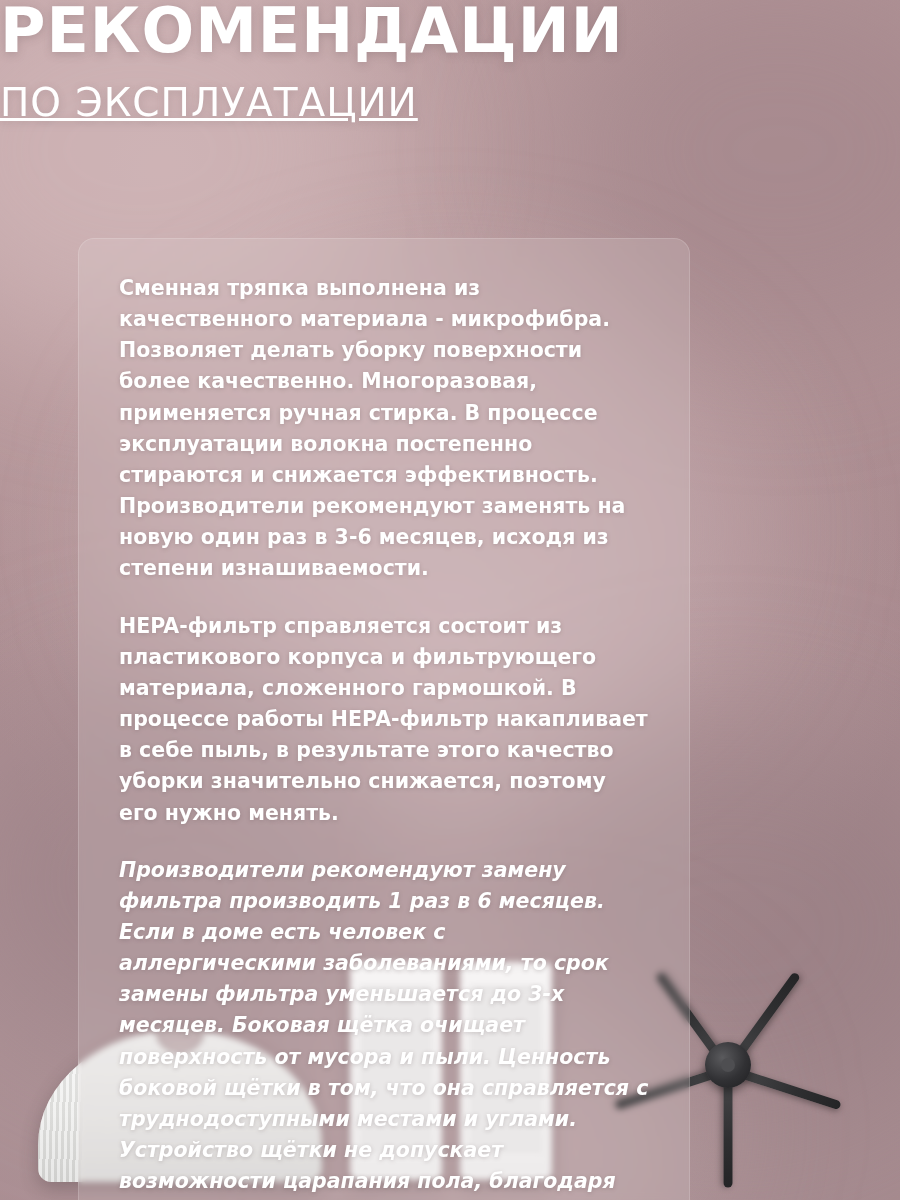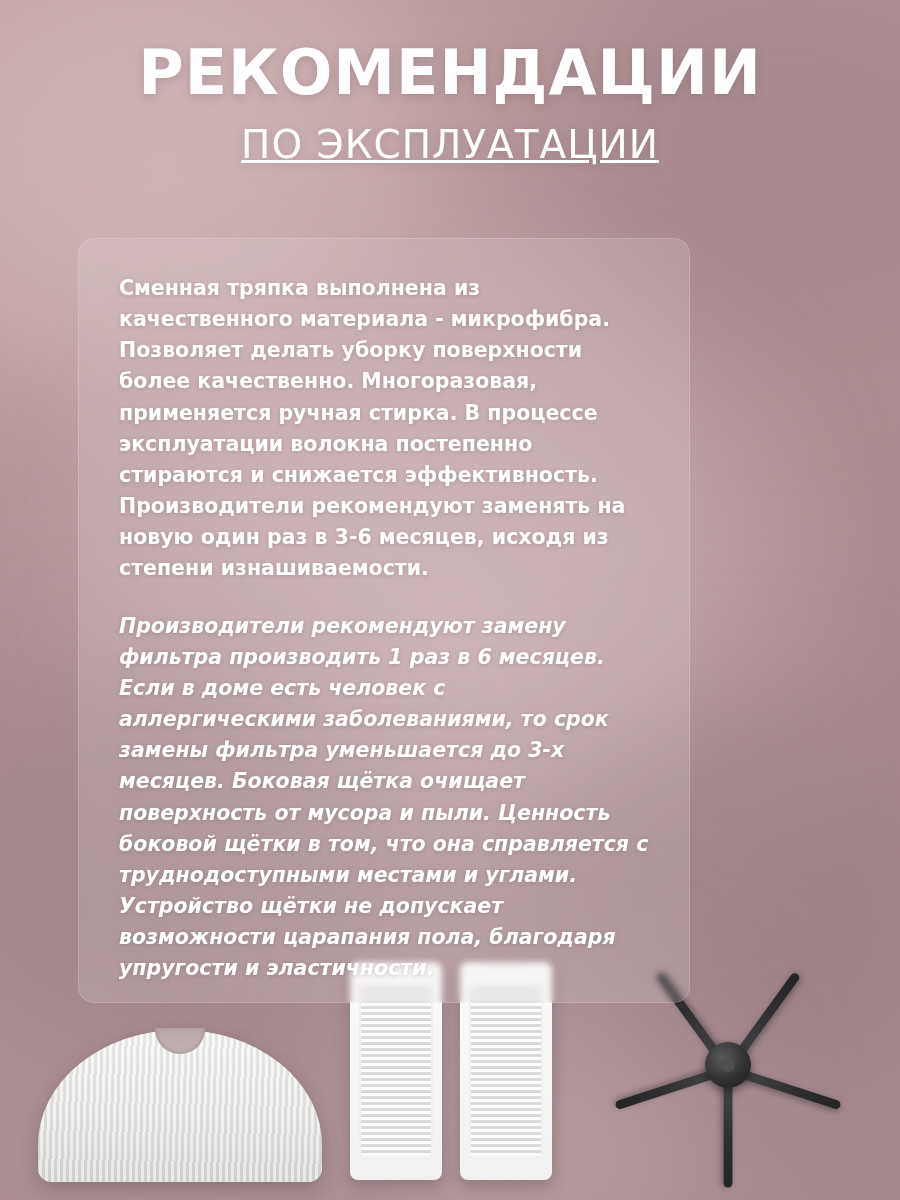--- a/index.html
+++ b/index.html
@@ -37,22 +37,21 @@
   .blob.b1 { width: 520px; height: 420px; left: -120px; top: -60px;  background: rgba(215,190,192,0.55); }
   .blob.b2 { width: 460px; height: 380px; right: -110px; top: -40px; background: rgba(160,131,136,0.55); }
   .blob.b3 { width: 600px; height: 460px; left: 150px;  top: 300px;  background: rgba(206,181,184,0.40); }
   .blob.b4 { width: 480px; height: 400px; left: -60px;  bottom: 120px; background: rgba(150,123,129,0.50); }
   .blob.b5 { width: 520px; height: 420px; right: -90px; bottom: 60px;  background: rgba(146,120,126,0.50); }
   .blob.b6 { width: 360px; height: 300px; left: 360px;  bottom: -80px; background: rgba(198,172,176,0.45); }
 
   
   .header {
     position: relative;
-    padding-top: 42px;
-    text-align: center;
+    text-align: left;
     z-index: 3;
   }
   .title {
     font-family: "DejaVu Sans", sans-serif;
     font-weight: 700;
     font-size: 62px;
     letter-spacing: 1px;
     line-height: 1.0;
     color: #ffffff;
     text-shadow: 0 2px 10px rgba(90,70,74,0.25);
@@ -230,20 +229,21 @@
   <div class="blob b5"></div>
   <div class="blob b6"></div>
 
   <div class="header">
     <h1 class="title">РЕКОМЕНДАЦИИ</h1>
     <div class="subtitle">ПО ЭКСПЛУАТАЦИИ</div>
   </div>
 
   <div class="card">
     <p>Сменная тряпка выполнена из качественного материала - микрофибра. Позволяет делать уборку поверхности более качественно. Многоразовая, применяется ручная стирка. В процессе эксплуатации волокна постепенно стираются и снижается эффективность. Производители рекомендуют заменять на новую один раз в 3-6 месяцев, исходя из степени изнашиваемости.</p>
+    <p>HEPA-фильтр справляется состоит из пластикового корпуса и фильтрующего материала, сложенного гармошкой. В процессе работы HEPA-фильтр накапливает в себе пыль, в результате этого качество уборки значительно снижается, поэтому его нужно менять.</p>
     <p>Производители рекомендуют замену фильтра производить 1 раз в 6 месяцев. Если в доме есть человек с аллергическими заболеваниями, то срок замены фильтра уменьшается до 3-х месяцев. Боковая щётка очищает поверхность от мусора и пыли. Ценность боковой щётки в том, что она справляется с труднодоступными местами и углами. Устройство щётки не допускает возможности царапания пола, благодаря упругости и эластичности.</p>
   </div>
 
   <div class="products">
 
     <div class="mop">
       <div class="body"></div>
       <div class="notch"></div>
     </div>
 

